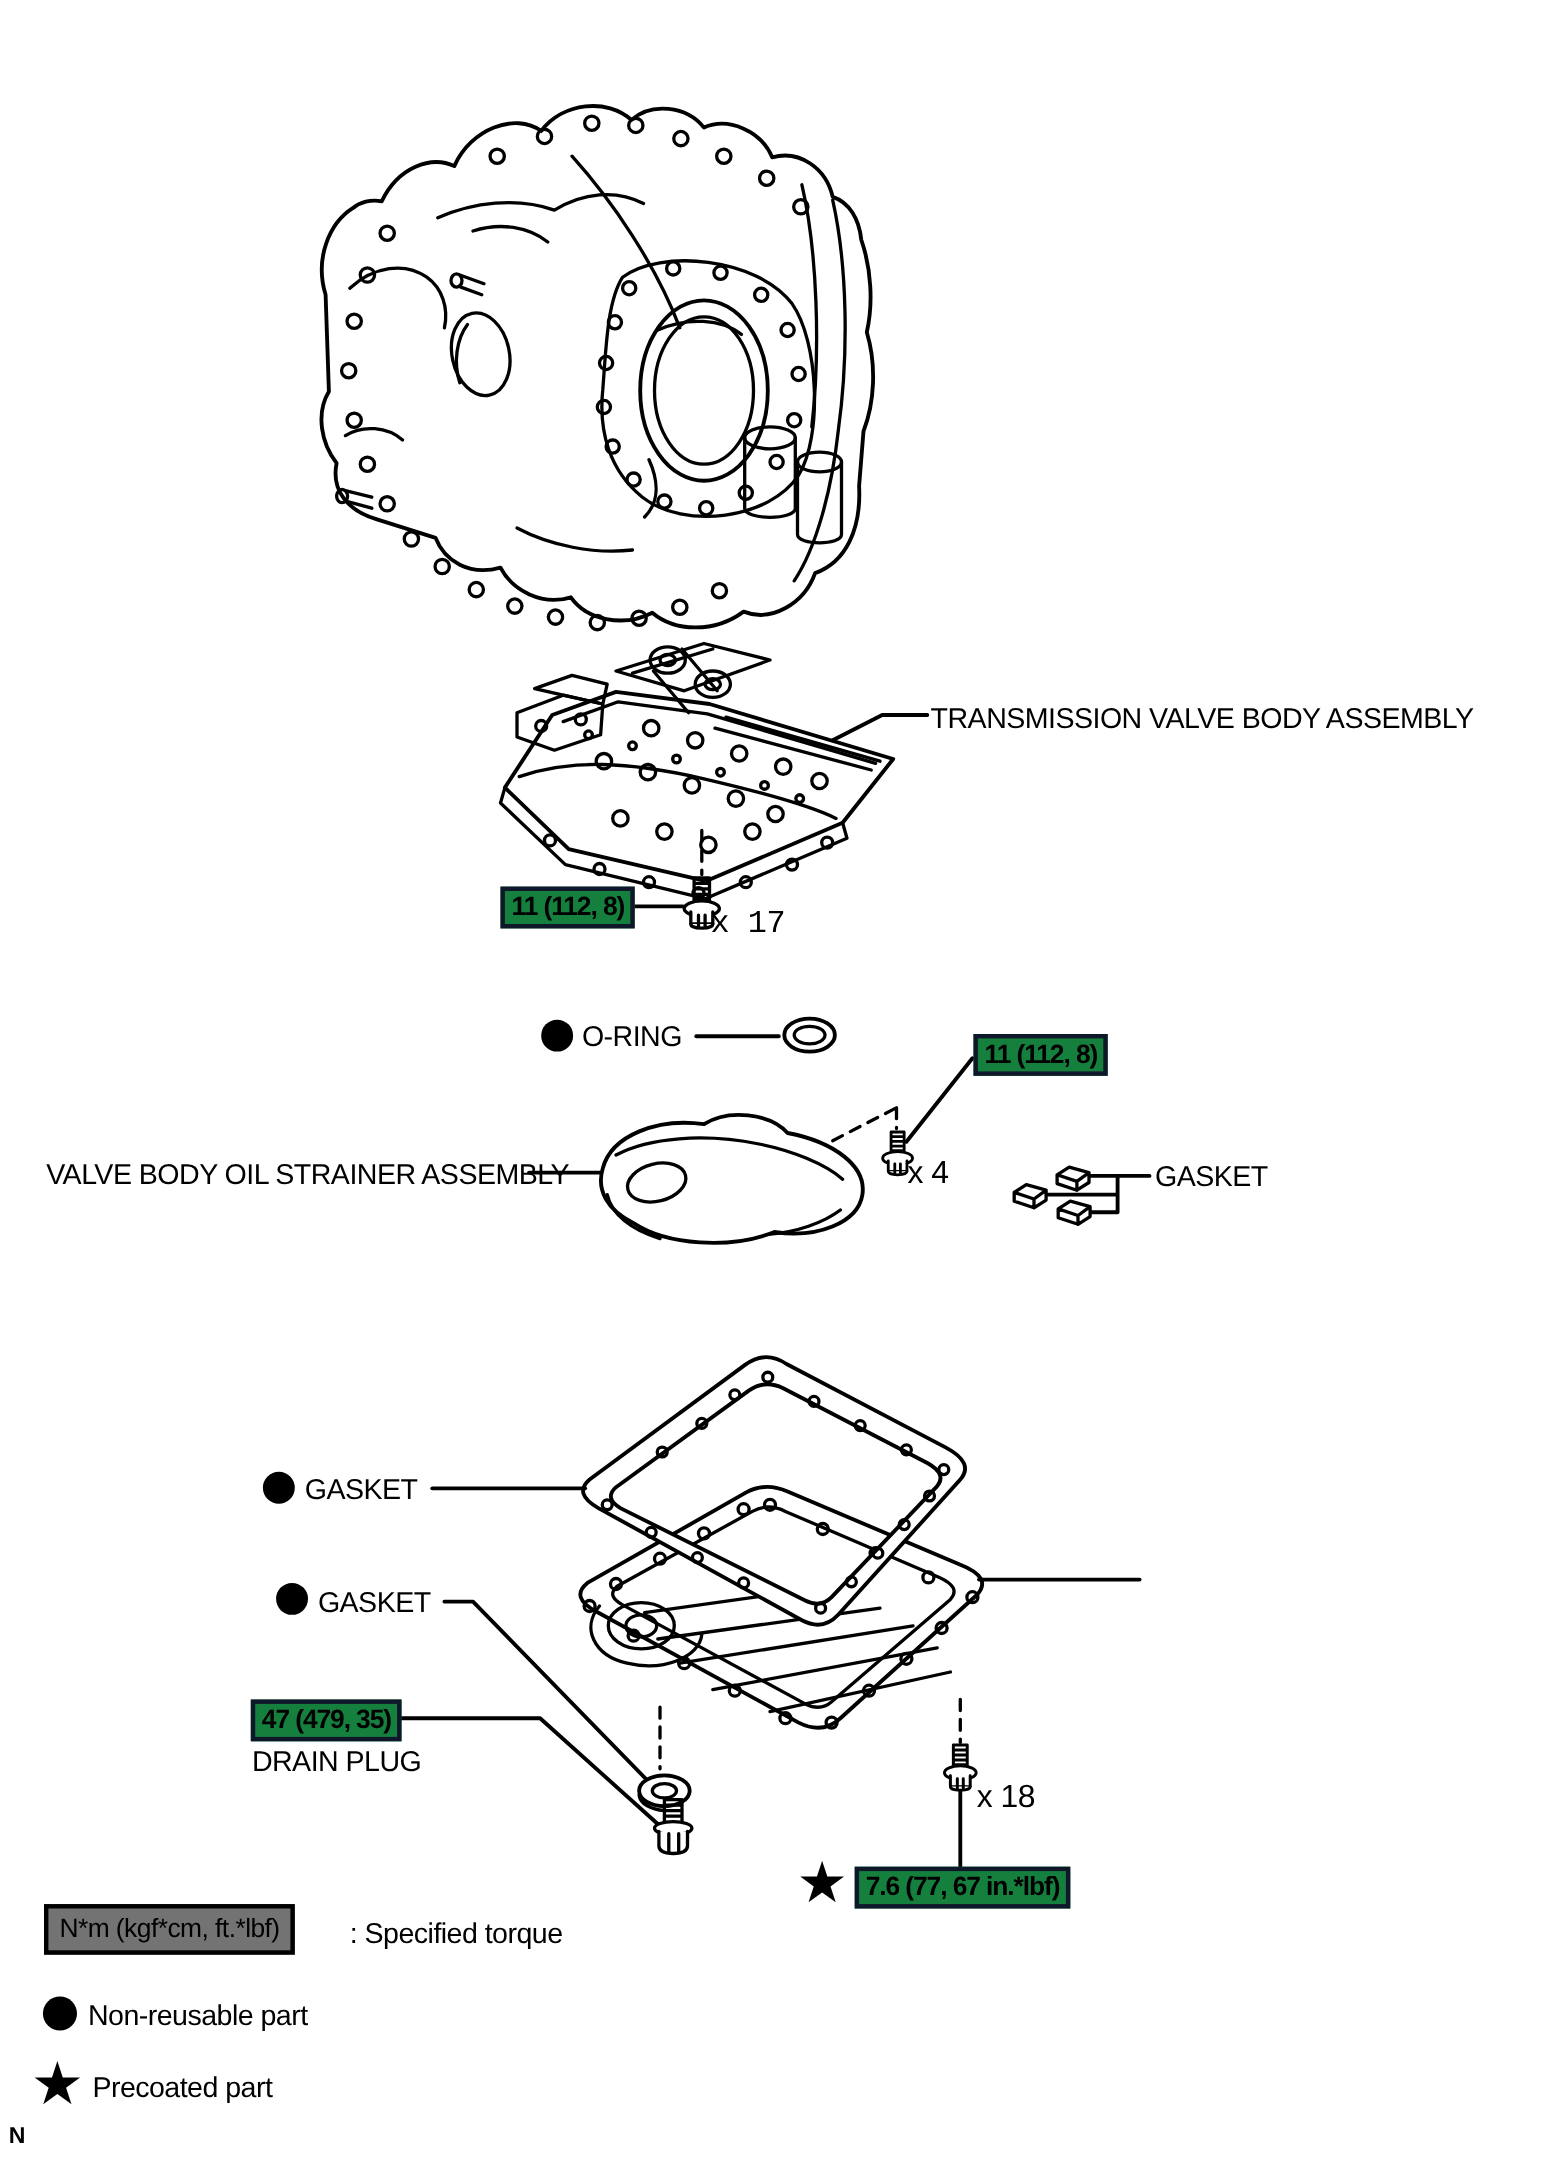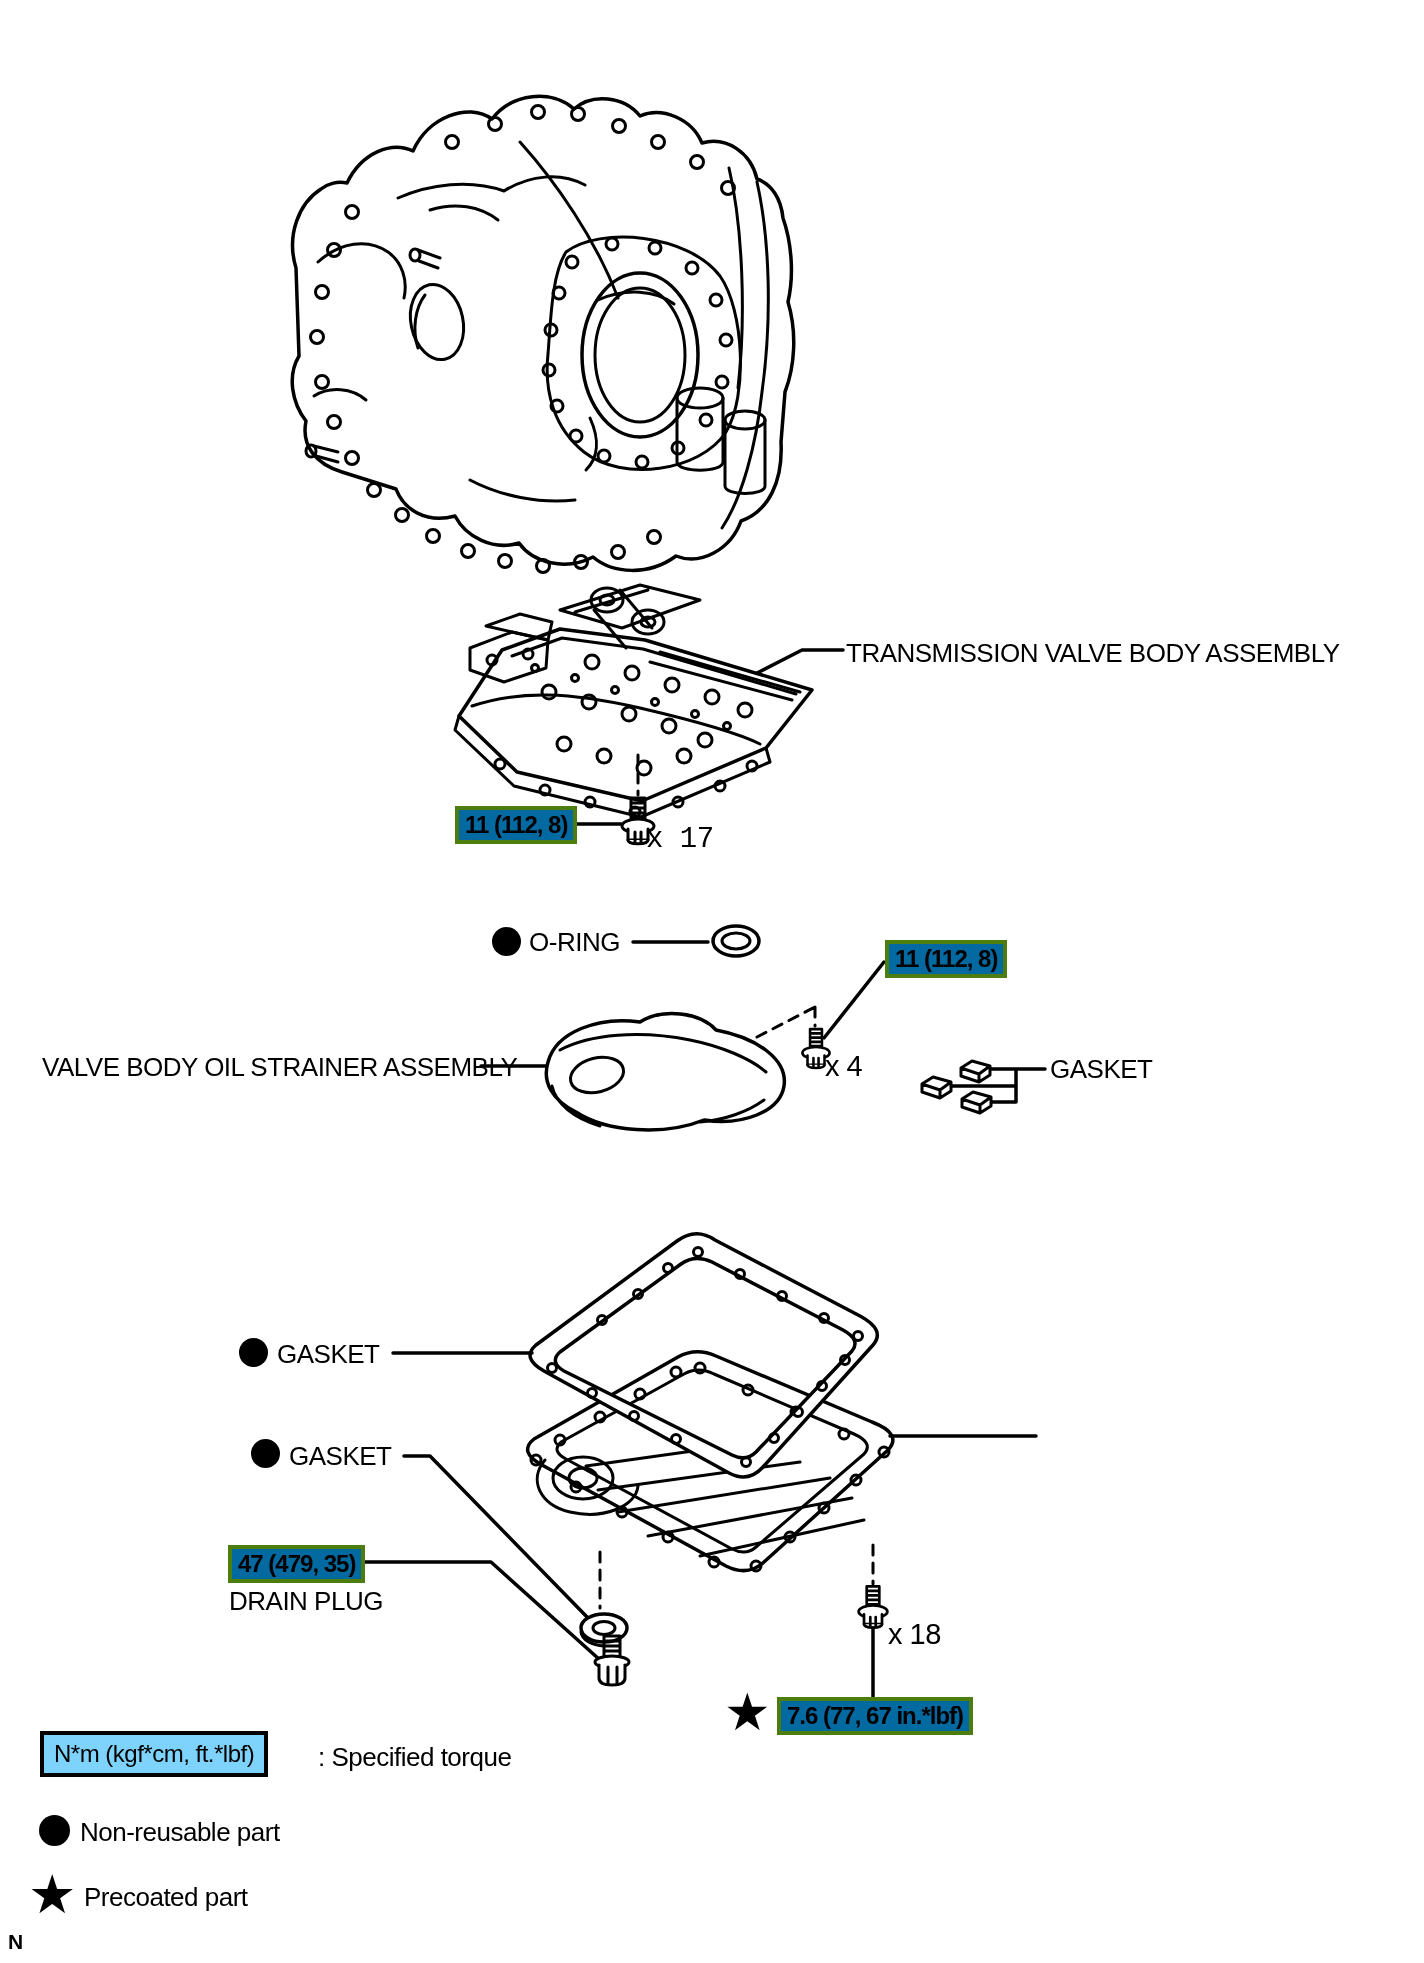--- a/index.html
+++ b/index.html
@@ -1,23 +1,23 @@
 <!DOCTYPE html>
 <html><head>
 <meta charset="utf-8">
 <style>
   html,body{margin:0;padding:0;background:#fff;}
   .canvas{position:relative;width:1424px;height:1963px;background:#ffffff;overflow:hidden;
           font-family:"Liberation Sans", sans-serif;color:#000;}
   svg{position:absolute;left:0;top:0;}
   .lbl{position:absolute;font-size:26px;letter-spacing:-0.5px;white-space:nowrap;line-height:30px;}
   .cnt{position:absolute;font-size:29px;letter-spacing:-0.5px;white-space:nowrap;line-height:32px;}
-  .tq{position:absolute;border:4px solid #4d7c0f;background:#0369a1;font-weight:bold;font-size:24px;
+  .tq{position:absolute;border:4px solid #0f172a;background:#15803d;font-weight:bold;font-size:24px;
       letter-spacing:-1px;padding:1px 6px;white-space:nowrap;line-height:28px;}
-  .legendbox{position:absolute;border:4px solid #000;background:#7dd3fc;font-size:24px;
+  .legendbox{position:absolute;border:4px solid #000;background:#737373;font-size:24px;
       letter-spacing:-0.5px;padding:5px 10px;white-space:nowrap;line-height:28px;}
   .dot{position:absolute;width:29px;height:29px;background:#000;border-radius:50%;}
   .star{position:absolute;font-family:"DejaVu Sans", sans-serif;line-height:1;color:#000;}
   .two-line{line-height:34px;}
   .footer-mark{position:absolute;font-size:21px;font-weight:bold;}
 </style>
 </head>
 <body>
 
 <div class="canvas">

